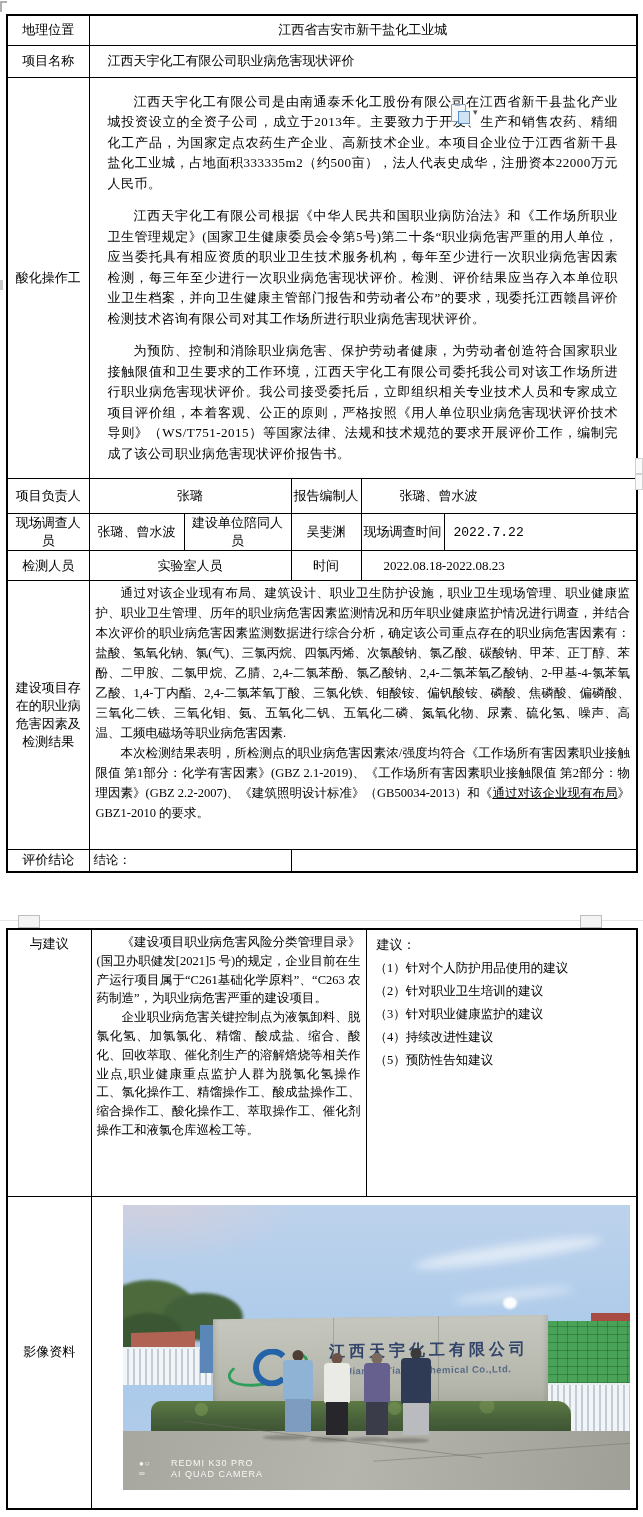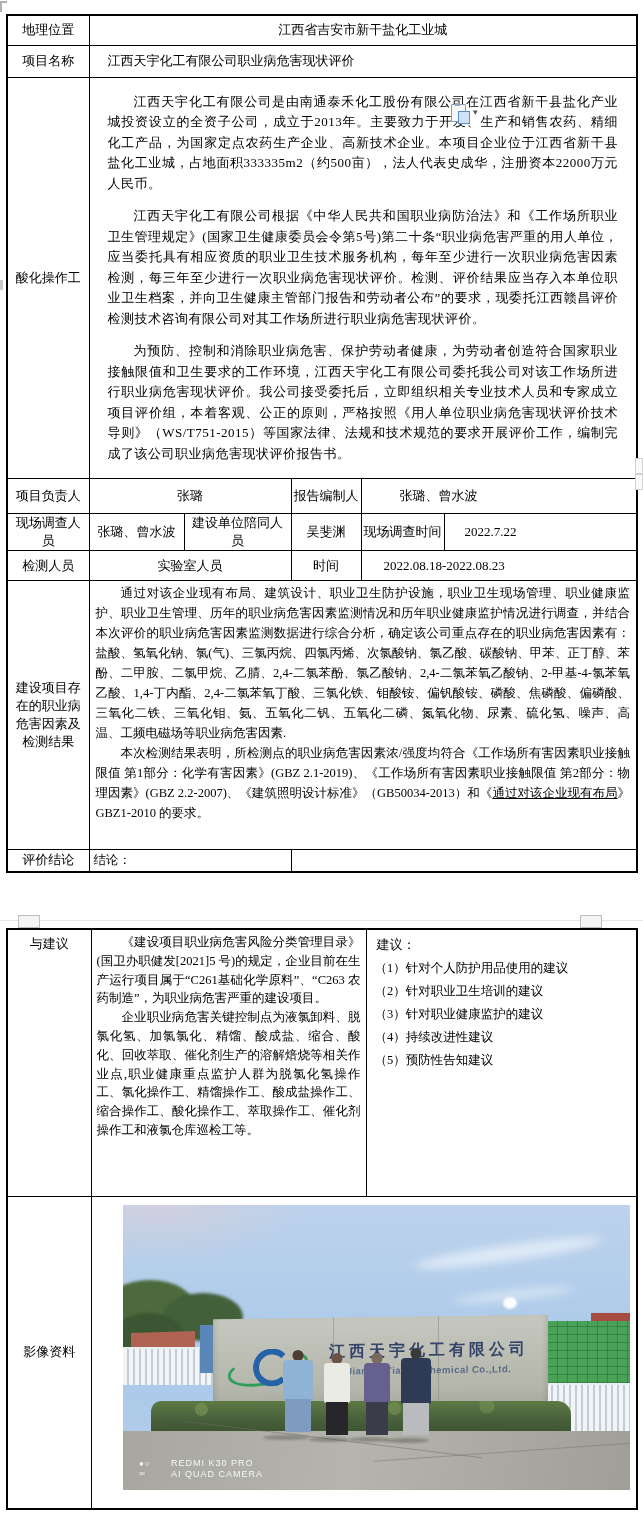--- a/index.html
+++ b/index.html
@@ -16,21 +16,21 @@
   .intro p{margin:12px;text-indent:2em;text-align:justify;line-height:20.5px;font-size:13px;letter-spacing:.5px;}
   .results{padding:2px 6px;}
   .results p{margin:0;text-indent:2em;text-align:justify;line-height:20px;font-size:12.5px;}
   .u{text-decoration:underline;}
   .advice-left{padding:3px 5px;}
   .advice-left p{margin:0;text-indent:2em;text-align:justify;line-height:18.8px;font-size:12.5px;}
   .advice-right{padding:6px 6px;}
   .advice-right .a-title{font-size:13px;margin:0 0 4px 4px;}
   .advice-right .a-item{font-size:12.5px;line-height:21px;margin:0 0 2px 2px;}
   .pad13{padding-left:13px;}
-  .pad20{padding-left:20px;}
+  .pad20{padding-left:9px;font-family:Liberation Mono, monospace;}
   .pad22{padding-left:22px;}
   .pad38{padding-left:38px;}
   .pad18{padding-left:18px;}
   .conc{padding-left:4px;font-size:12.5px;}
   
   .top-corner-mark{position:absolute;left:0;top:1px;width:5px;height:9px;border-left:2px solid #b0b0b0;border-top:2px solid #b0b0b0;}
   .gap-line{position:absolute;left:0;top:920px;width:643px;height:1px;background:#e6e6e6;}
   .grip{position:absolute;top:915px;width:20px;height:11px;border:1px solid #bdbdbd;background:#f4f4f4;}
   .grip.left{left:18px;} .grip.right{left:580px;}
   .edge-tick{position:absolute;left:635px;width:6px;height:14px;border:1px solid #d2d2d2;background:#fafafa;}

